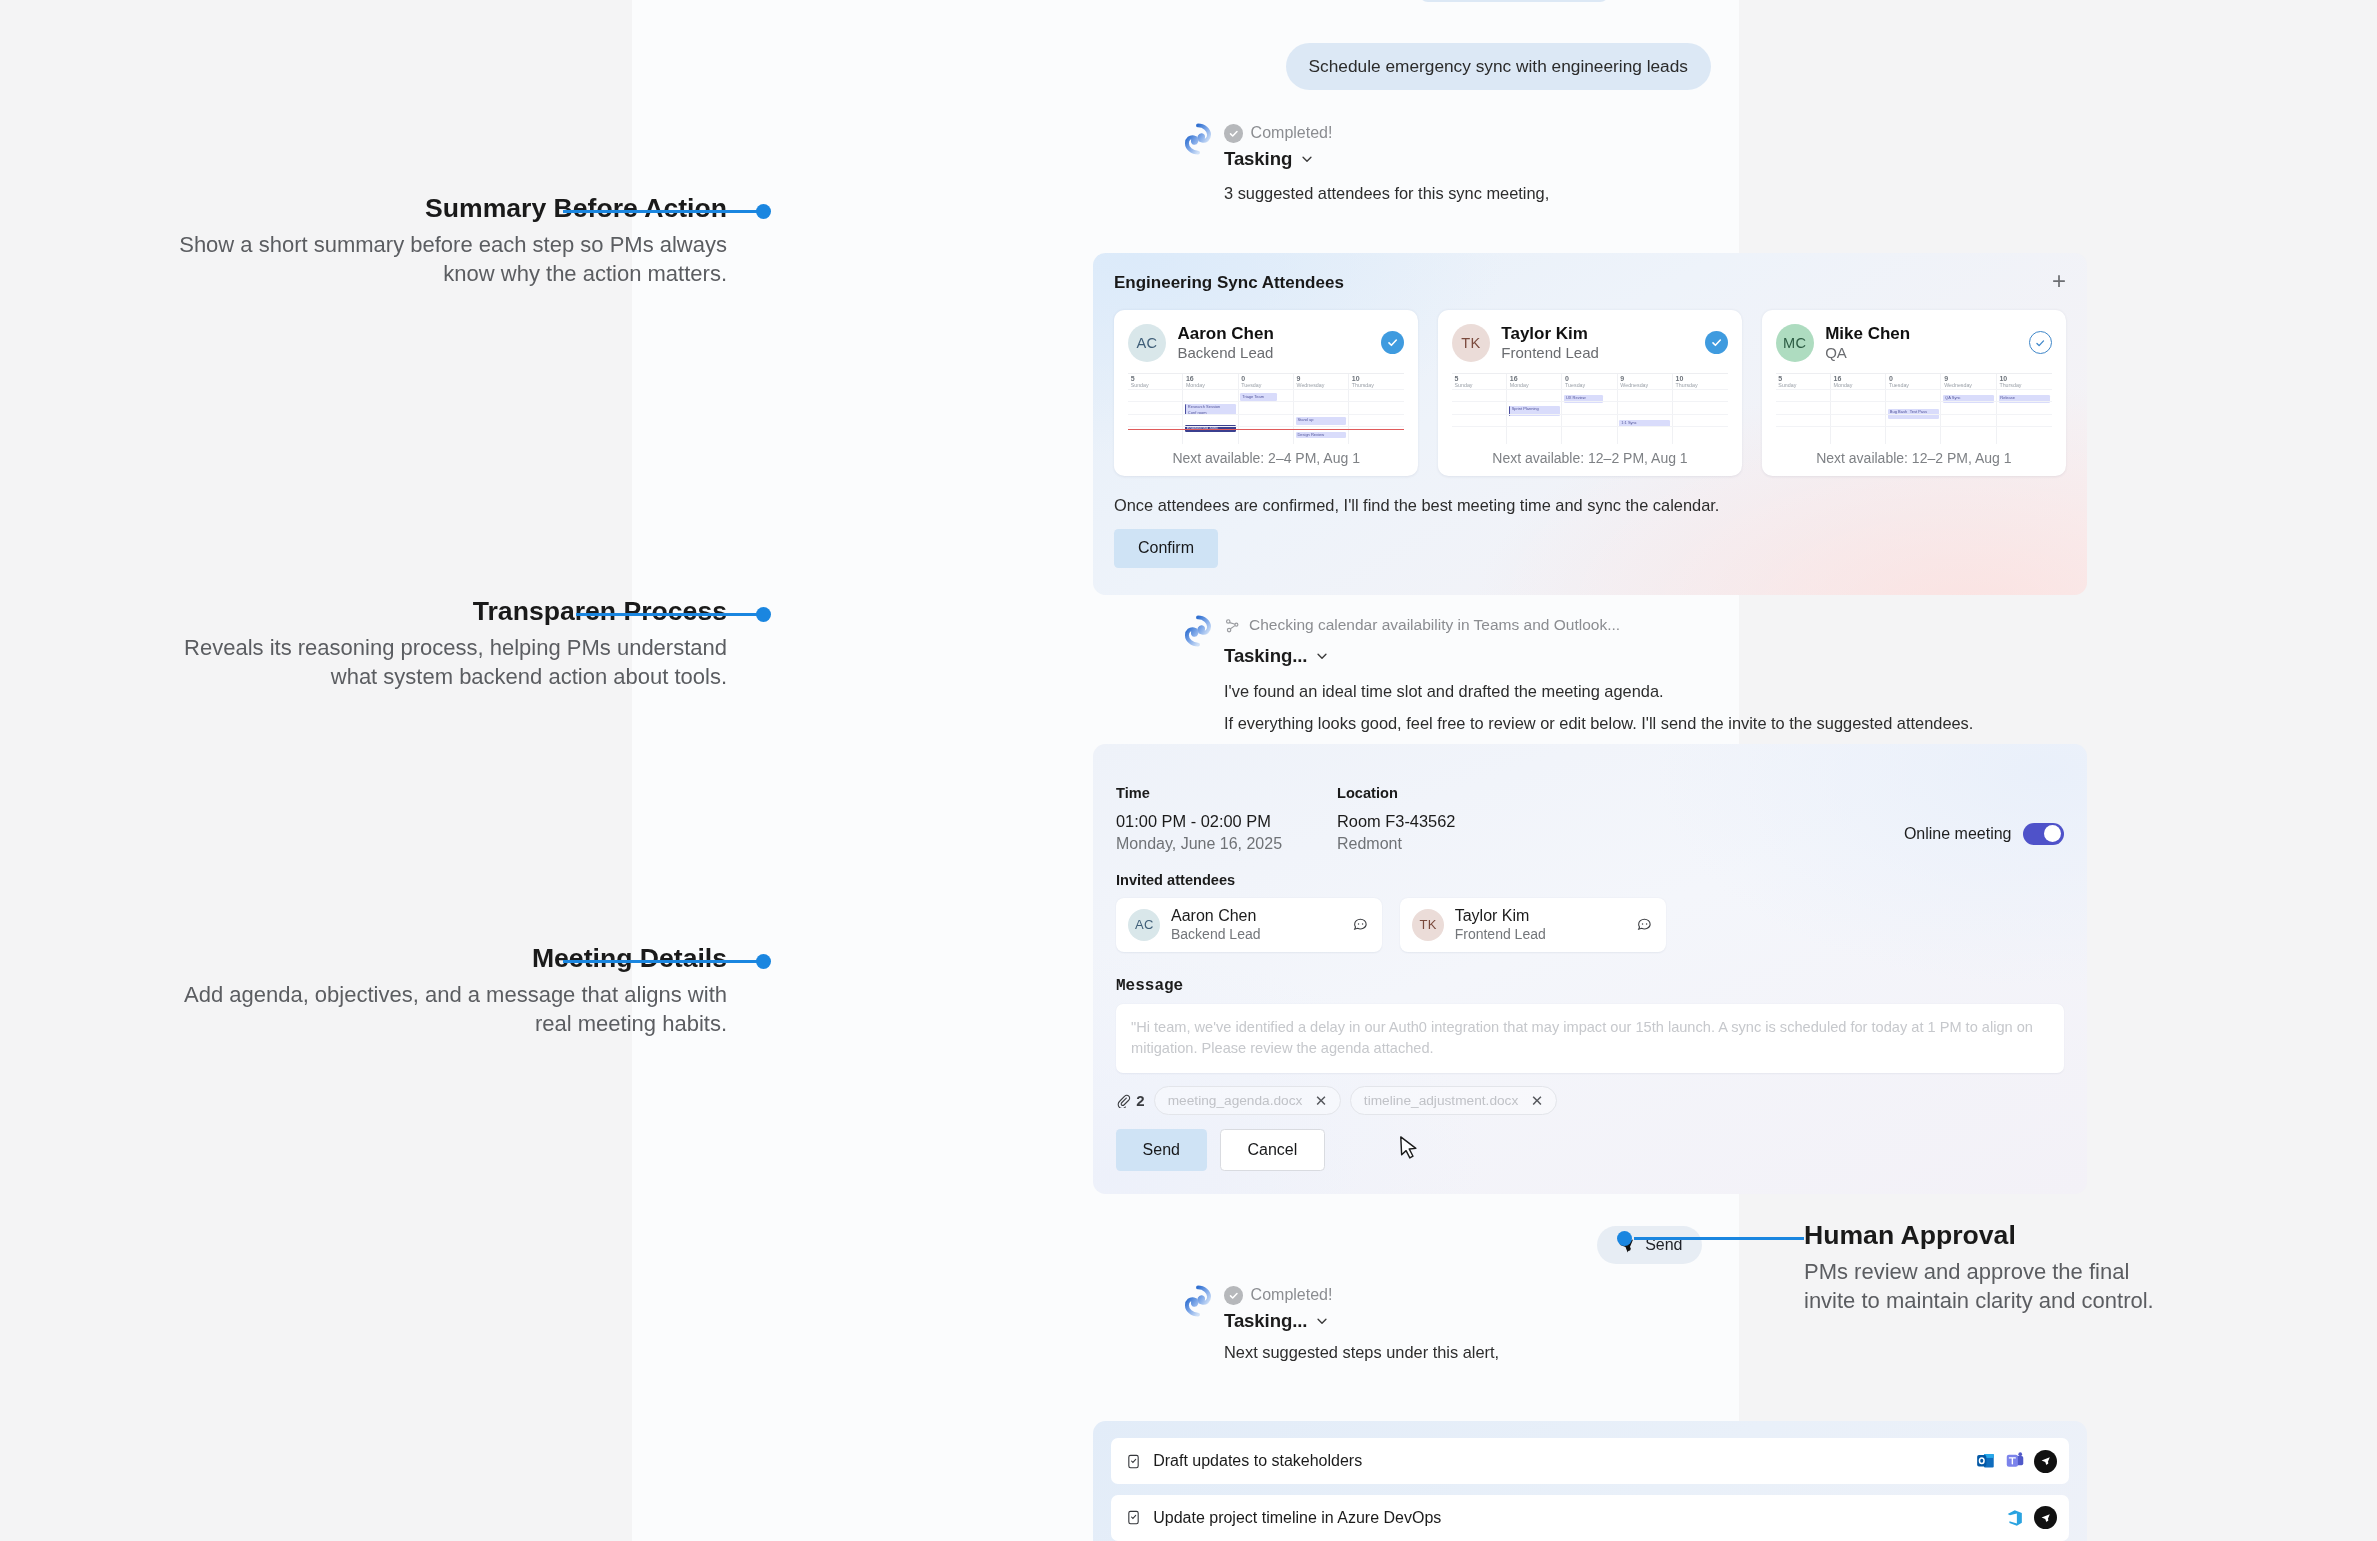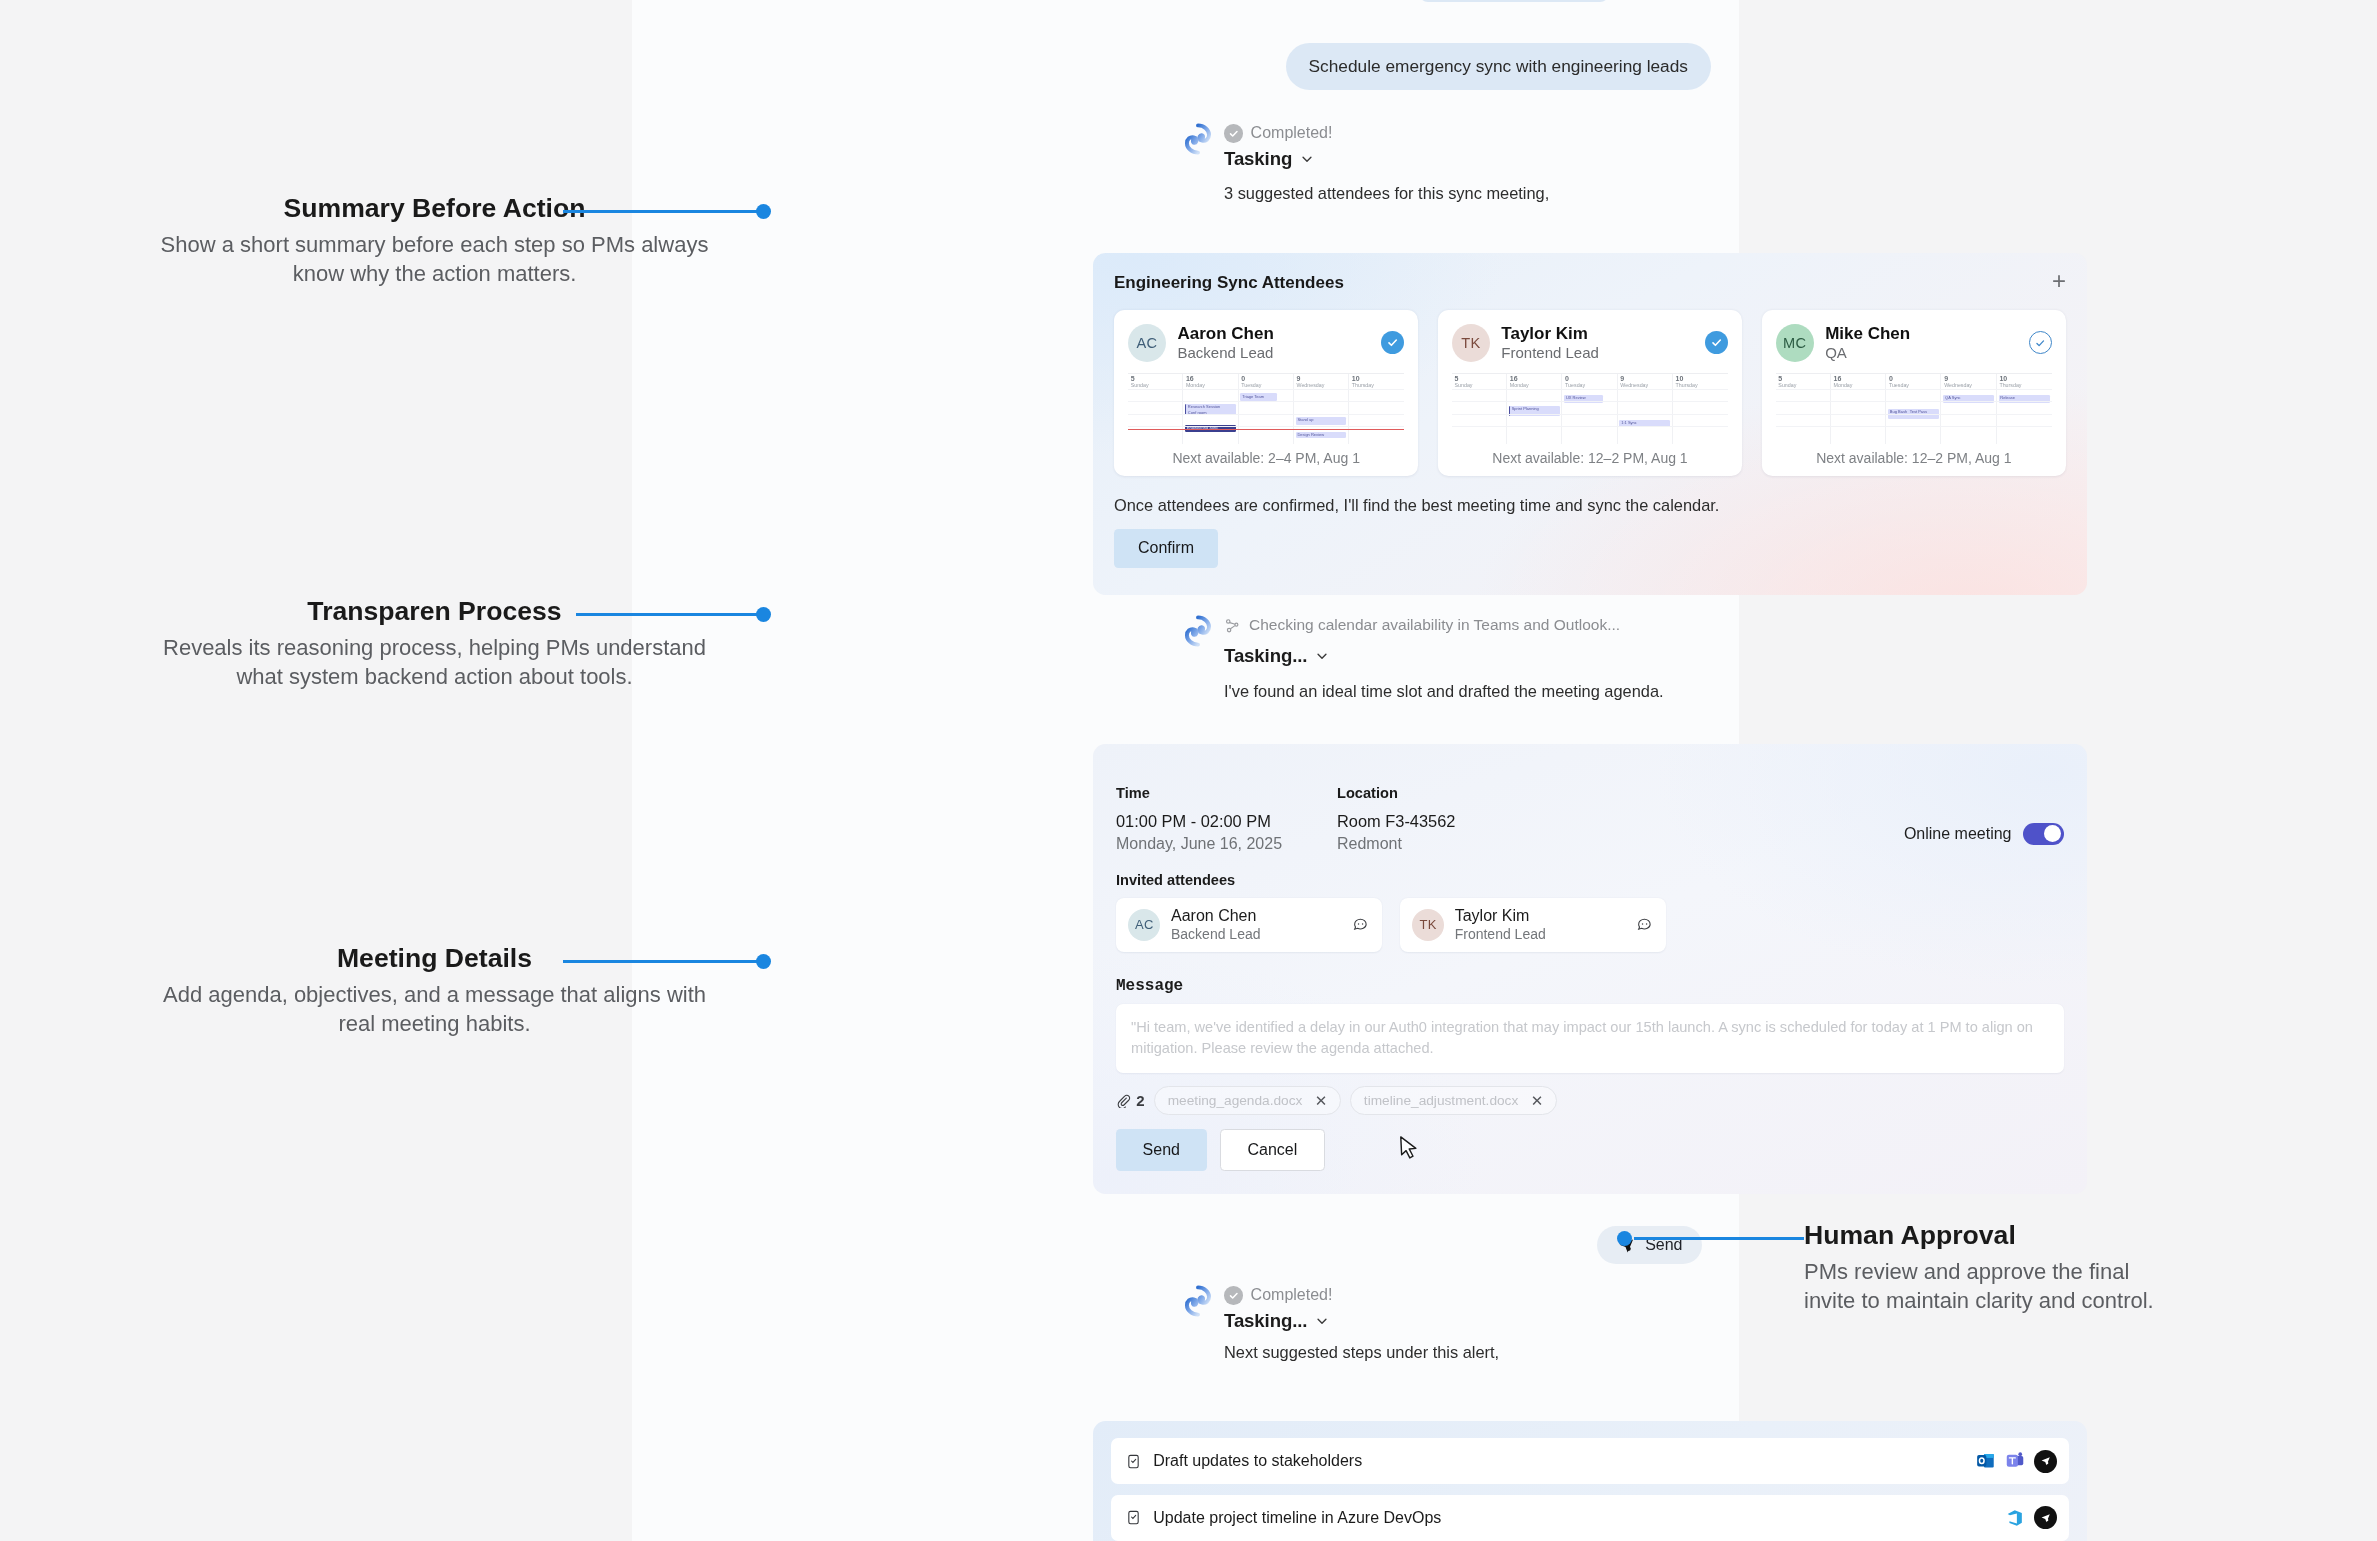--- a/index.html
+++ b/index.html
@@ -199,21 +199,21 @@
   .sugg-right { margin-left: auto; display: flex; align-items: center; gap: 9.7px; }
   .app-ico { width: 19.5px; height: 19.5px; border-radius: 2.7px; display: block; }
   .run-btn { width: 23px; height: 23px; border-radius: 50%; background: #111;
     display: flex; align-items: center; justify-content: center; cursor: pointer; }
   .run-btn svg { width: 11.5px; height: 11.5px; }
 
   
   .anno { position: absolute; }
   .anno-title { font-size: 26.6px; font-weight: 700; color: #1a1a1a; line-height: 1.15; }
   .anno-body { font-size: 22px; color: #5b5d61; line-height: 1.32; margin-top: 6.2px; }
-  .anno-left { text-align: center; }
+  .anno-left { text-align: right; }
   .anno-right { text-align: left; }
   .leader { position: absolute; height: 2.7px; background: #1a86e0; }
   .dot { position: absolute; width: 15px; height: 15px; border-radius: 50%; background: #1a86e0; }
 </style>
 </head>
 <body>
 
 <div class="stage">
 
   <div class="app-panel">
@@ -415,20 +415,21 @@
             <path d="M20 4c7 0 13 5 13 11 0 5-4 8-8 7-3-.7-4-3-3-5 1-2.4 4-2 4 .6 0 2-1.6 3.4-3.6 3.4" stroke="url(#cg1)" stroke-width="4.6" stroke-linecap="round" fill="none"></path>
             <path d="M20 36c-7 0-13-5-13-11 0-5 4-8 8-7 3 .7 4 3 3 5-1 2.4-4 2-4-.6 0-2 1.6-3.4 3.6-3.4" stroke="url(#cg1)" stroke-width="4.6" stroke-linecap="round" fill="none"></path>
           </svg>
         </span>
         <span class="tasking-label">Tasking...</span>
         <svg class="chev" viewBox="0 0 16 16" fill="none">
             <path d="M3.5 6l4.5 4.5L12.5 6" stroke="currentColor" stroke-width="1.6" stroke-linecap="round" stroke-linejoin="round"></path>
           </svg>
       </div>
       <div class="msg-line" style="margin-top:13.3px;">I've found an ideal time slot and drafted the meeting agenda.</div>
+      <div class="msg-line" style="margin-top:8.9px;">If everything looks good, feel free to review or edit below. I'll send the invite to the suggested attendees.</div>
     </div>
 
     <div class="meeting-card" style="top:744px;">
 
       <div class="mc-cols">
         <div class="mc-col-time">
           <div class="mc-lbl">Time</div>
           <div class="mc-v1">01:00 PM - 02:00 PM</div>
           <div class="mc-v2">Monday, June 16, 2025</div>
         </div>

